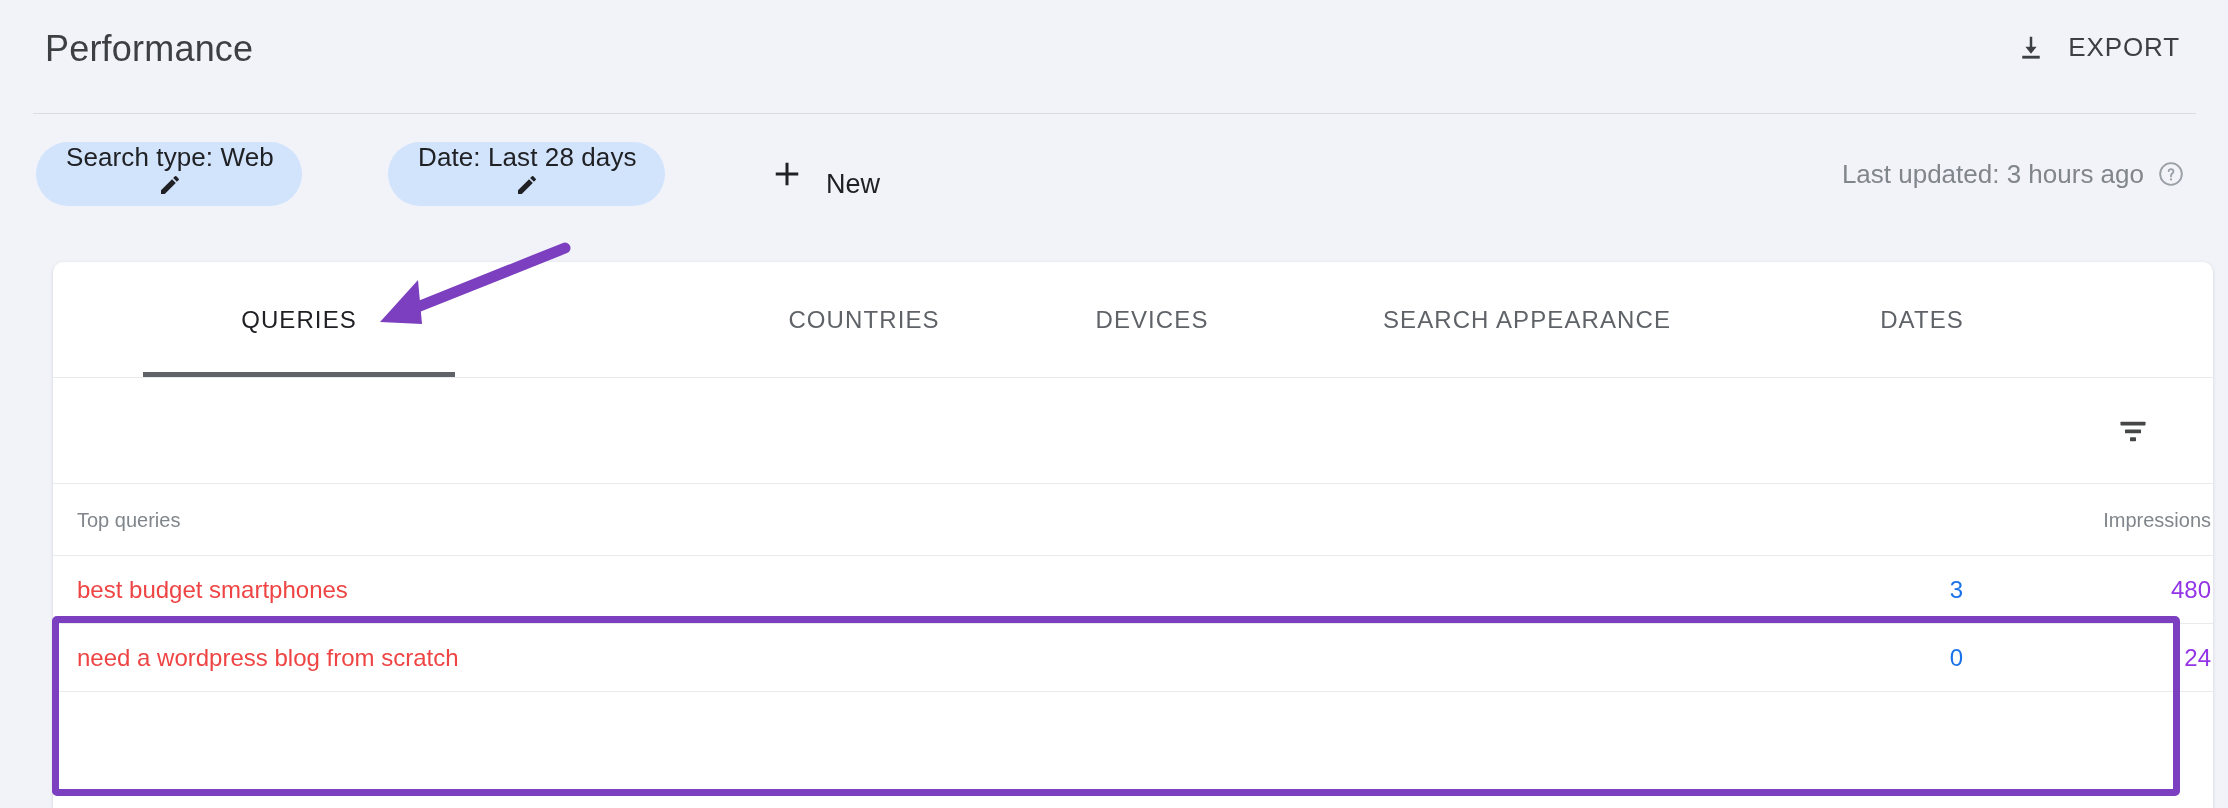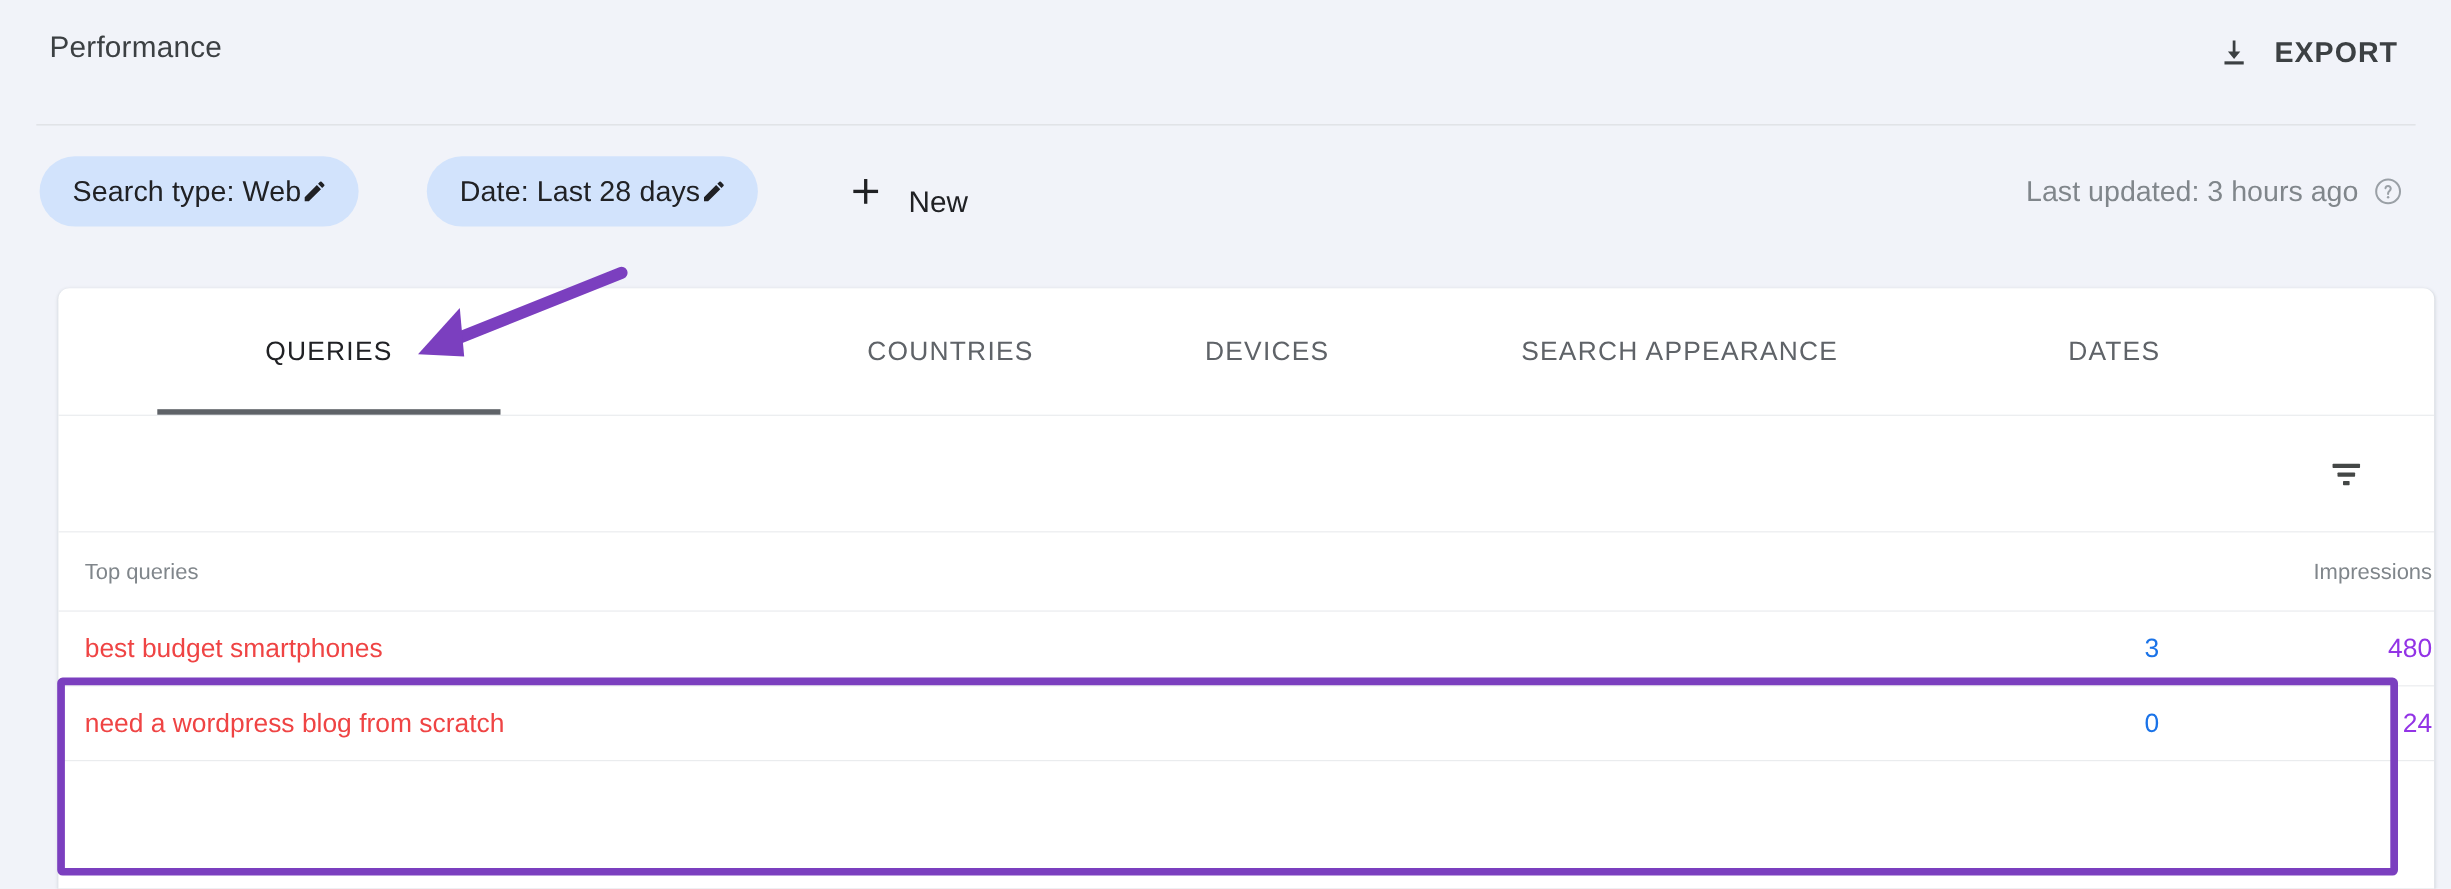--- a/index.html
+++ b/index.html
@@ -12,47 +12,47 @@
     -webkit-font-smoothing: antialiased;
   }
   .page { position: relative; width: 2228px; height: 808px; background: #f1f3f9; }
 
   
   .header {
     position: absolute; left: 0; top: 0; width: 2228px; height: 114px;
   }
   .page-title {
     position: absolute; left: 45px; top: 28px;
-    font-size: 27px; color: #3c4043; font-weight: 400; letter-spacing: .2px;
+    font-size: 36px; color: #3c4043; font-weight: 400; letter-spacing: .2px;
     white-space: nowrap;
   }
   .export-btn {
     position: absolute; right: 44px; top: 26px;
     display: flex; align-items: center; gap: 22px;
     cursor: pointer; padding: 6px 4px;
   }
   .export-icon { width: 30px; height: 30px; display: block; }
   .export-label {
-    font-size: 26px; color: #3c4043; letter-spacing: .9px; font-weight: 700;
+    font-size: 26px; color: #3c4043; letter-spacing: .9px; font-weight: 400;
     white-space: nowrap;
   }
   .header-divider {
     position: absolute; left: 33px; top: 113px; width: 2163px; height: 1px;
     background: #dadce0;
   }
 
   
   .filterbar {
     position: absolute; left: 0; top: 140px; width: 2228px; height: 92px;
   }
   .chip {
     position: absolute; top: 2px; height: 64px;
     display: flex; align-items: center; 
     background: #d2e3fc; border-radius: 32px;
-    padding: 0 28px 0 30px; cursor: pointer;
+    padding: 0 28px 0 30px; cursor: pointer; flex-direction: column;
   }
   .chip-label {
     font-size: 26px; color: #202124; white-space: nowrap; letter-spacing: .1px;
   }
   .pencil-icon { width: 24px; height: 24px; display: block; }
   #chip-search { left: 36px; }
   #chip-date   { left: 388px; }
   .new-btn {
     position: absolute; left: 762px; top: 2px; height: 64px;
     display: flex; align-items: center; gap: 24px; cursor: pointer;

